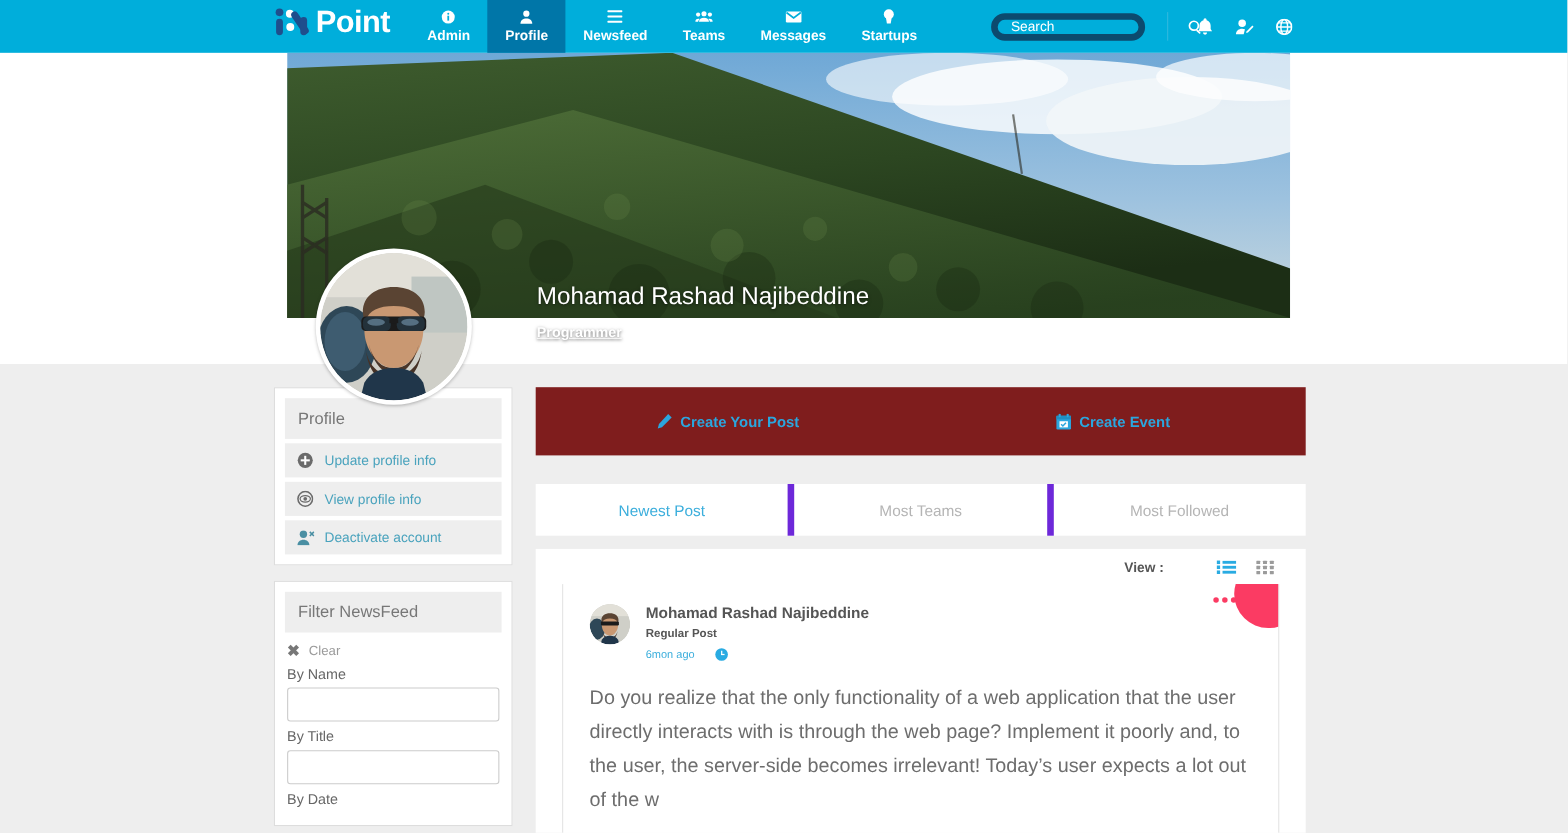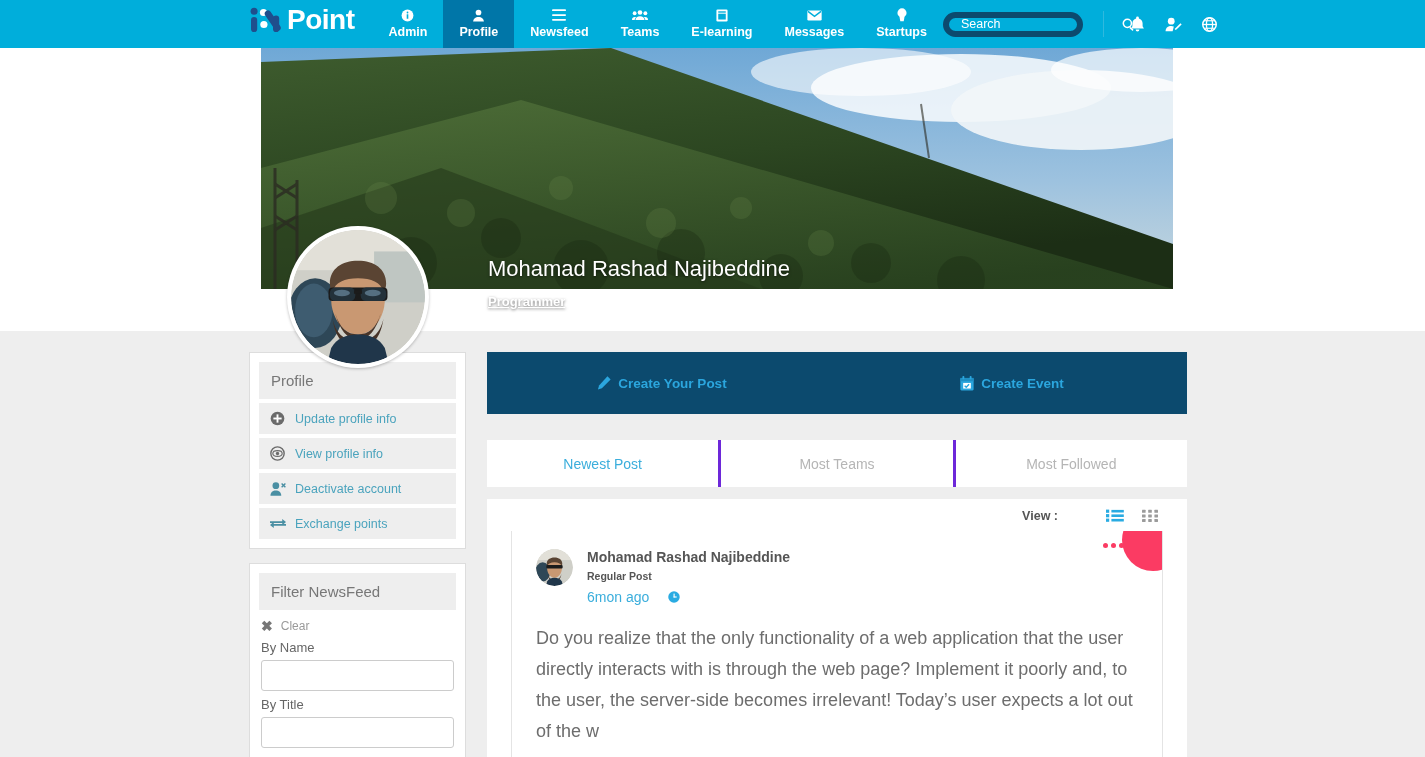--- a/index.html
+++ b/index.html
@@ -158,36 +158,36 @@
   .f-label { color: #666666; font-size: 13px; margin: 6px 0 5px 0; }
   .f-input {
     width: 100%; height: 31px;
     border: 1px solid #cccccc; border-radius: 3px;
     padding: 0 8px; font-size: 13px; outline: none;
     font-family: "Liberation Sans", sans-serif; color: #555;
   }
 
   
   .action-bar {
-    background: #0c4a6e; height: 62px;
+    background: #7f1d1d; height: 62px;
     display: flex; align-items: center;
   }
   .action-btn {
     display: flex; align-items: center; justify-content: center;
     color: #2BA6DE; font-size: 13.5px; font-weight: bold;
     cursor: pointer; flex: 1;
   }
   .action-btn .a-ico { margin-right: 7px; display: flex; align-items: center; }
 
   .tabs-wrap { margin-top: 26px; background: #ffffff; }
   .tabs { display: flex; height: 47px; }
   .tab {
     flex: 1; display: flex; align-items: center; justify-content: center;
     font-size: 14px; color: #b5b5b5; cursor: pointer;
-    border-right: 3px solid #6d28d9;
+    border-right: 6px solid #6d28d9;
   }
   .tab:last-child { border-right: none; }
   .tab.active { color: #3BAEDC; }
 
   .feed-wrap { margin-top: 12px; background: #ffffff; padding: 0 0 0 0; }
   .view-row {
     display: flex; align-items: center; justify-content: flex-end;
     padding: 10px 28px 8px 0; font-size: 12.5px; color: #555;
   }
   .view-lbl { font-weight: bold; margin-right: 30px; }
@@ -212,21 +212,21 @@
     display: block;
   }
   .post-head { display: flex; align-items: flex-start; }
   .post-avatar {
     width: 37px; height: 37px; border-radius: 50%;
     margin-right: 14px; flex: 0 0 auto; display: block;
   }
   .post-author { font-size: 14px; font-weight: bold; color: #555555; }
   .post-type { font-size: 10.5px; font-weight: bold; color: #555555; margin-top: 5px; }
   .post-time-row { display: flex; align-items: center; margin-top: 7px; }
-  .post-time { font-size: 14px; color: #3BAEDC; margin-right: 19px; }
+  .post-time { font-size: 10px; color: #3BAEDC; margin-right: 19px; }
   .clock-ico { color: #29ABE2; display: flex; align-items: center; }
 
   .post-title {
     color: #4FA8C8; font-size: 22px; margin-top: 30px; font-weight: normal;
   }
   .post-body {
     color: #6d6d6d; font-size: 18px; line-height: 1.72;
     margin-top: 18px; max-width: 615px;
   }
 </style>
@@ -288,30 +288,20 @@
               <circle cx="3.3" cy="4.3" r="2.4"></circle>
               <circle cx="16.7" cy="4.3" r="2.4"></circle>
               <path d="M4.3 12.6c0-2.9 2.5-4.6 5.7-4.6s5.7 1.7 5.7 4.6z"></path>
               <path d="M0 12.6c0-2.2 1.4-3.5 3.5-3.5.6 0 1.1.1 1.6.3-1 .8-1.6 1.9-1.8 3.2z"></path>
               <path d="M20 12.6c0-2.2-1.4-3.5-3.5-3.5-.6 0-1.1.1-1.6.3 1 .8 1.6 1.9 1.8 3.2z"></path>
             </svg>
         </span>
         <span class="ni-label">Teams</span>
       </a>
 
-      <a class="nav-item">
-        <span class="ni-icon">
-          <svg width="12" height="13" viewBox="0 0 14 15" fill="#fff">
-              <rect x="0.5" y="0.5" width="13" height="14" rx="1.4"></rect>
-              <rect x="2.6" y="2.6" width="8.8" height="1.6" fill="#00AEDB"></rect>
-              <rect x="2.6" y="5.4" width="8.8" height="6.8" fill="#00AEDB"></rect>
-            </svg>
-        </span>
-        <span class="ni-label">E-learning</span>
-      </a>
 
       <a class="nav-item">
         <span class="ni-icon">
           <svg width="15" height="11" viewBox="0 0 17 12" fill="#fff">
               <rect x="0.4" y="0.4" width="16.2" height="11.2" rx="1.4"></rect>
               <path d="M1.1 1.3 8.5 7l7.4-5.7" stroke="#00AEDB" stroke-width="1.7" fill="none"></path>
             </svg>
         </span>
         <span class="ni-label">Messages</span>
       </a>
@@ -552,30 +542,20 @@
               <path d="M0.4 14.6c0-3.4 2.6-5.4 5.8-5.4s5.8 2 5.8 5.4z"></path>
               <g stroke="#4a8fa3" stroke-width="1.5">
                 <line x1="12.4" y1="1.6" x2="16.4" y2="5.6"></line>
                 <line x1="16.4" y1="1.6" x2="12.4" y2="5.6"></line>
               </g>
             </svg>
         </span>
         <span class="side-lbl">Deactivate account</span>
       </div>
 
-      <div class="side-item">
-        <span class="side-ico">
-          <svg width="16" height="13" viewBox="0 0 17 13" fill="#4a8fa3">
-              <path d="M0 4h13V1.6l4 3.4-4 3.4V6H0z"></path>
-              <path d="M17 10.4H4v2.2L0 9.2l4-3.3v2.3h13z" opacity="0"></path>
-              <path d="M17 9H4v2.4L0 8 4 4.6V7h13z"></path>
-            </svg>
-        </span>
-        <span class="side-lbl">Exchange points</span>
-      </div>
     </div>
 
     <div class="card">
       <div class="card-head">Filter NewsFeed</div>
       <div class="filter-body">
         <div class="clear-row">
           <span class="clear-x">✖</span>
           <span class="clear-lbl">Clear</span>
         </div>
 

